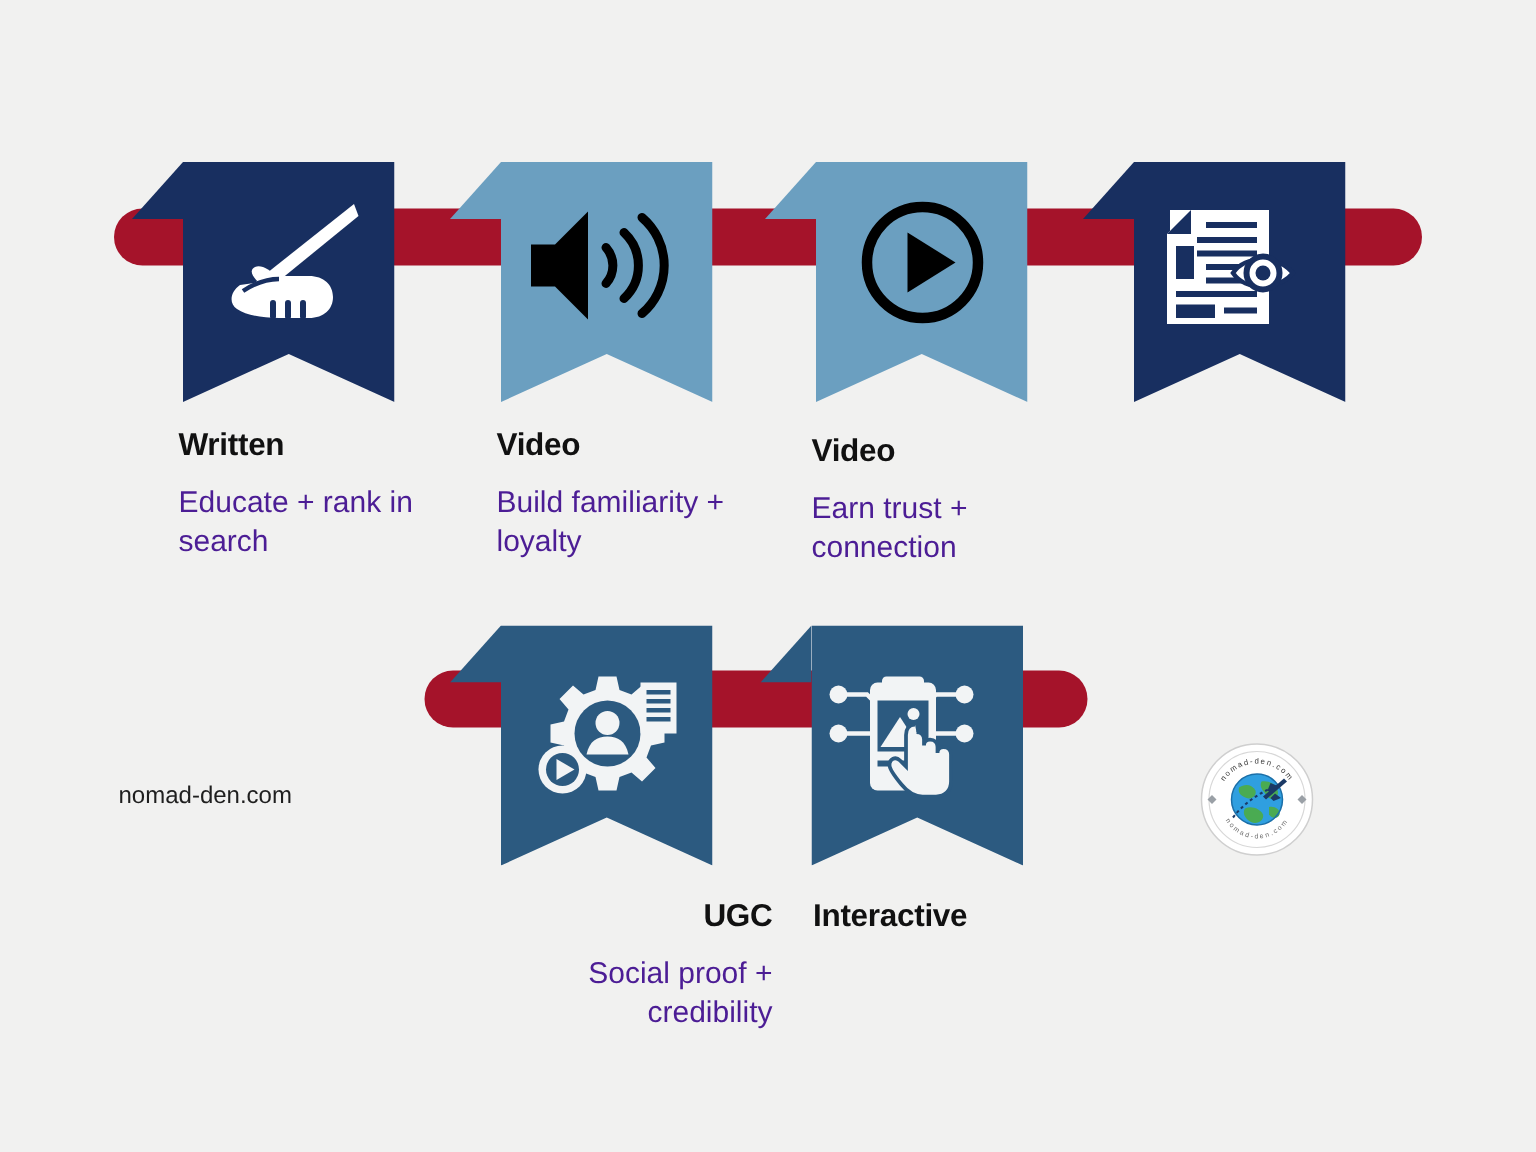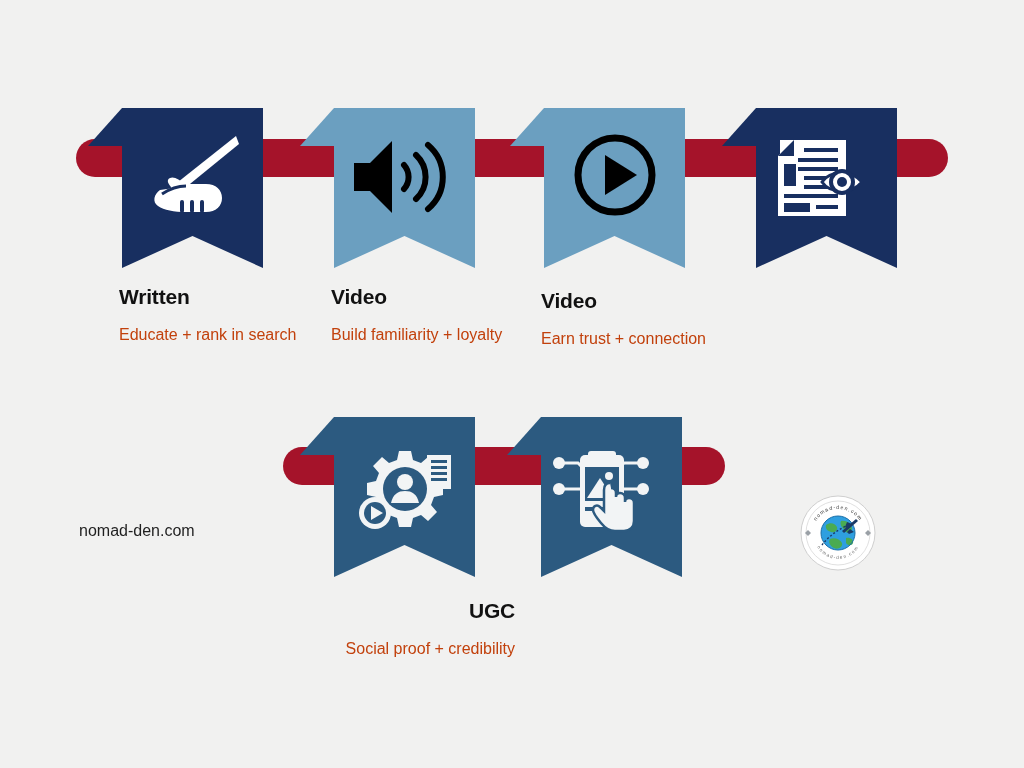--- a/index.html
+++ b/index.html
@@ -75,23 +75,23 @@
     font-family: "Liberation Sans", sans-serif;
     font-size: 21px;
     font-weight: bold;
     color: #111111;
     letter-spacing: -0.2px;
     margin: 0 0 13px 0;
     white-space: nowrap;
   }
   .card-desc {
     font-family: "Liberation Sans", sans-serif;
-    font-size: 16px;
+    font-size: 20px;
     font-weight: normal;
-    color: #c2410c;
+    color: #4c1d95;
     line-height: 26px;
     margin: 0;
   }
 
   
   #site-url {
     position: absolute;
     left: 79px;
     top: 522px;
     font-family: "Liberation Sans", sans-serif;
@@ -331,20 +331,21 @@
         <circle cx="61" cy="31" r="4"></circle>
       </g>
       <rect x="37" y="62" width="34" height="4" fill="#2c5a80"></rect>
 
       <g fill="#f2f4f5" stroke="#2c5a80" stroke-width="2.5">
         <path d="M62,38 C58,38 56,41 56,45 L56,66 L52,62 C49,59 45,61 45,65 C45,68 48,72 53,78 C57,83 61,86 67,86 L76,86 C82,86 86,82 86,76 L86,58 C86,55 84,53 81,53 C79,53 77,54 77,57 L77,53 C77,50 75,48 72,48 C70,48 68,49 68,52 L68,48 C68,45 66,43 63,43"></path>
       </g>
     </svg>
   </div>
   <div class="card-text" style="left:542px; top:599px; width:190px;">
+    <p class="card-title">Interactive</p>
   </div>
 
   <div id="site-url">nomad-den.com</div>
 
   <div id="logo-badge">
     <svg width="76" height="76" viewBox="0 0 76 76">
       <defs>
         <path id="arc-top" d="M 12,40 A 26,26 0 0 1 64,40"></path>
         <path id="arc-bottom" d="M 14,40 A 24,24 0 0 0 62,40"></path>
       </defs>

